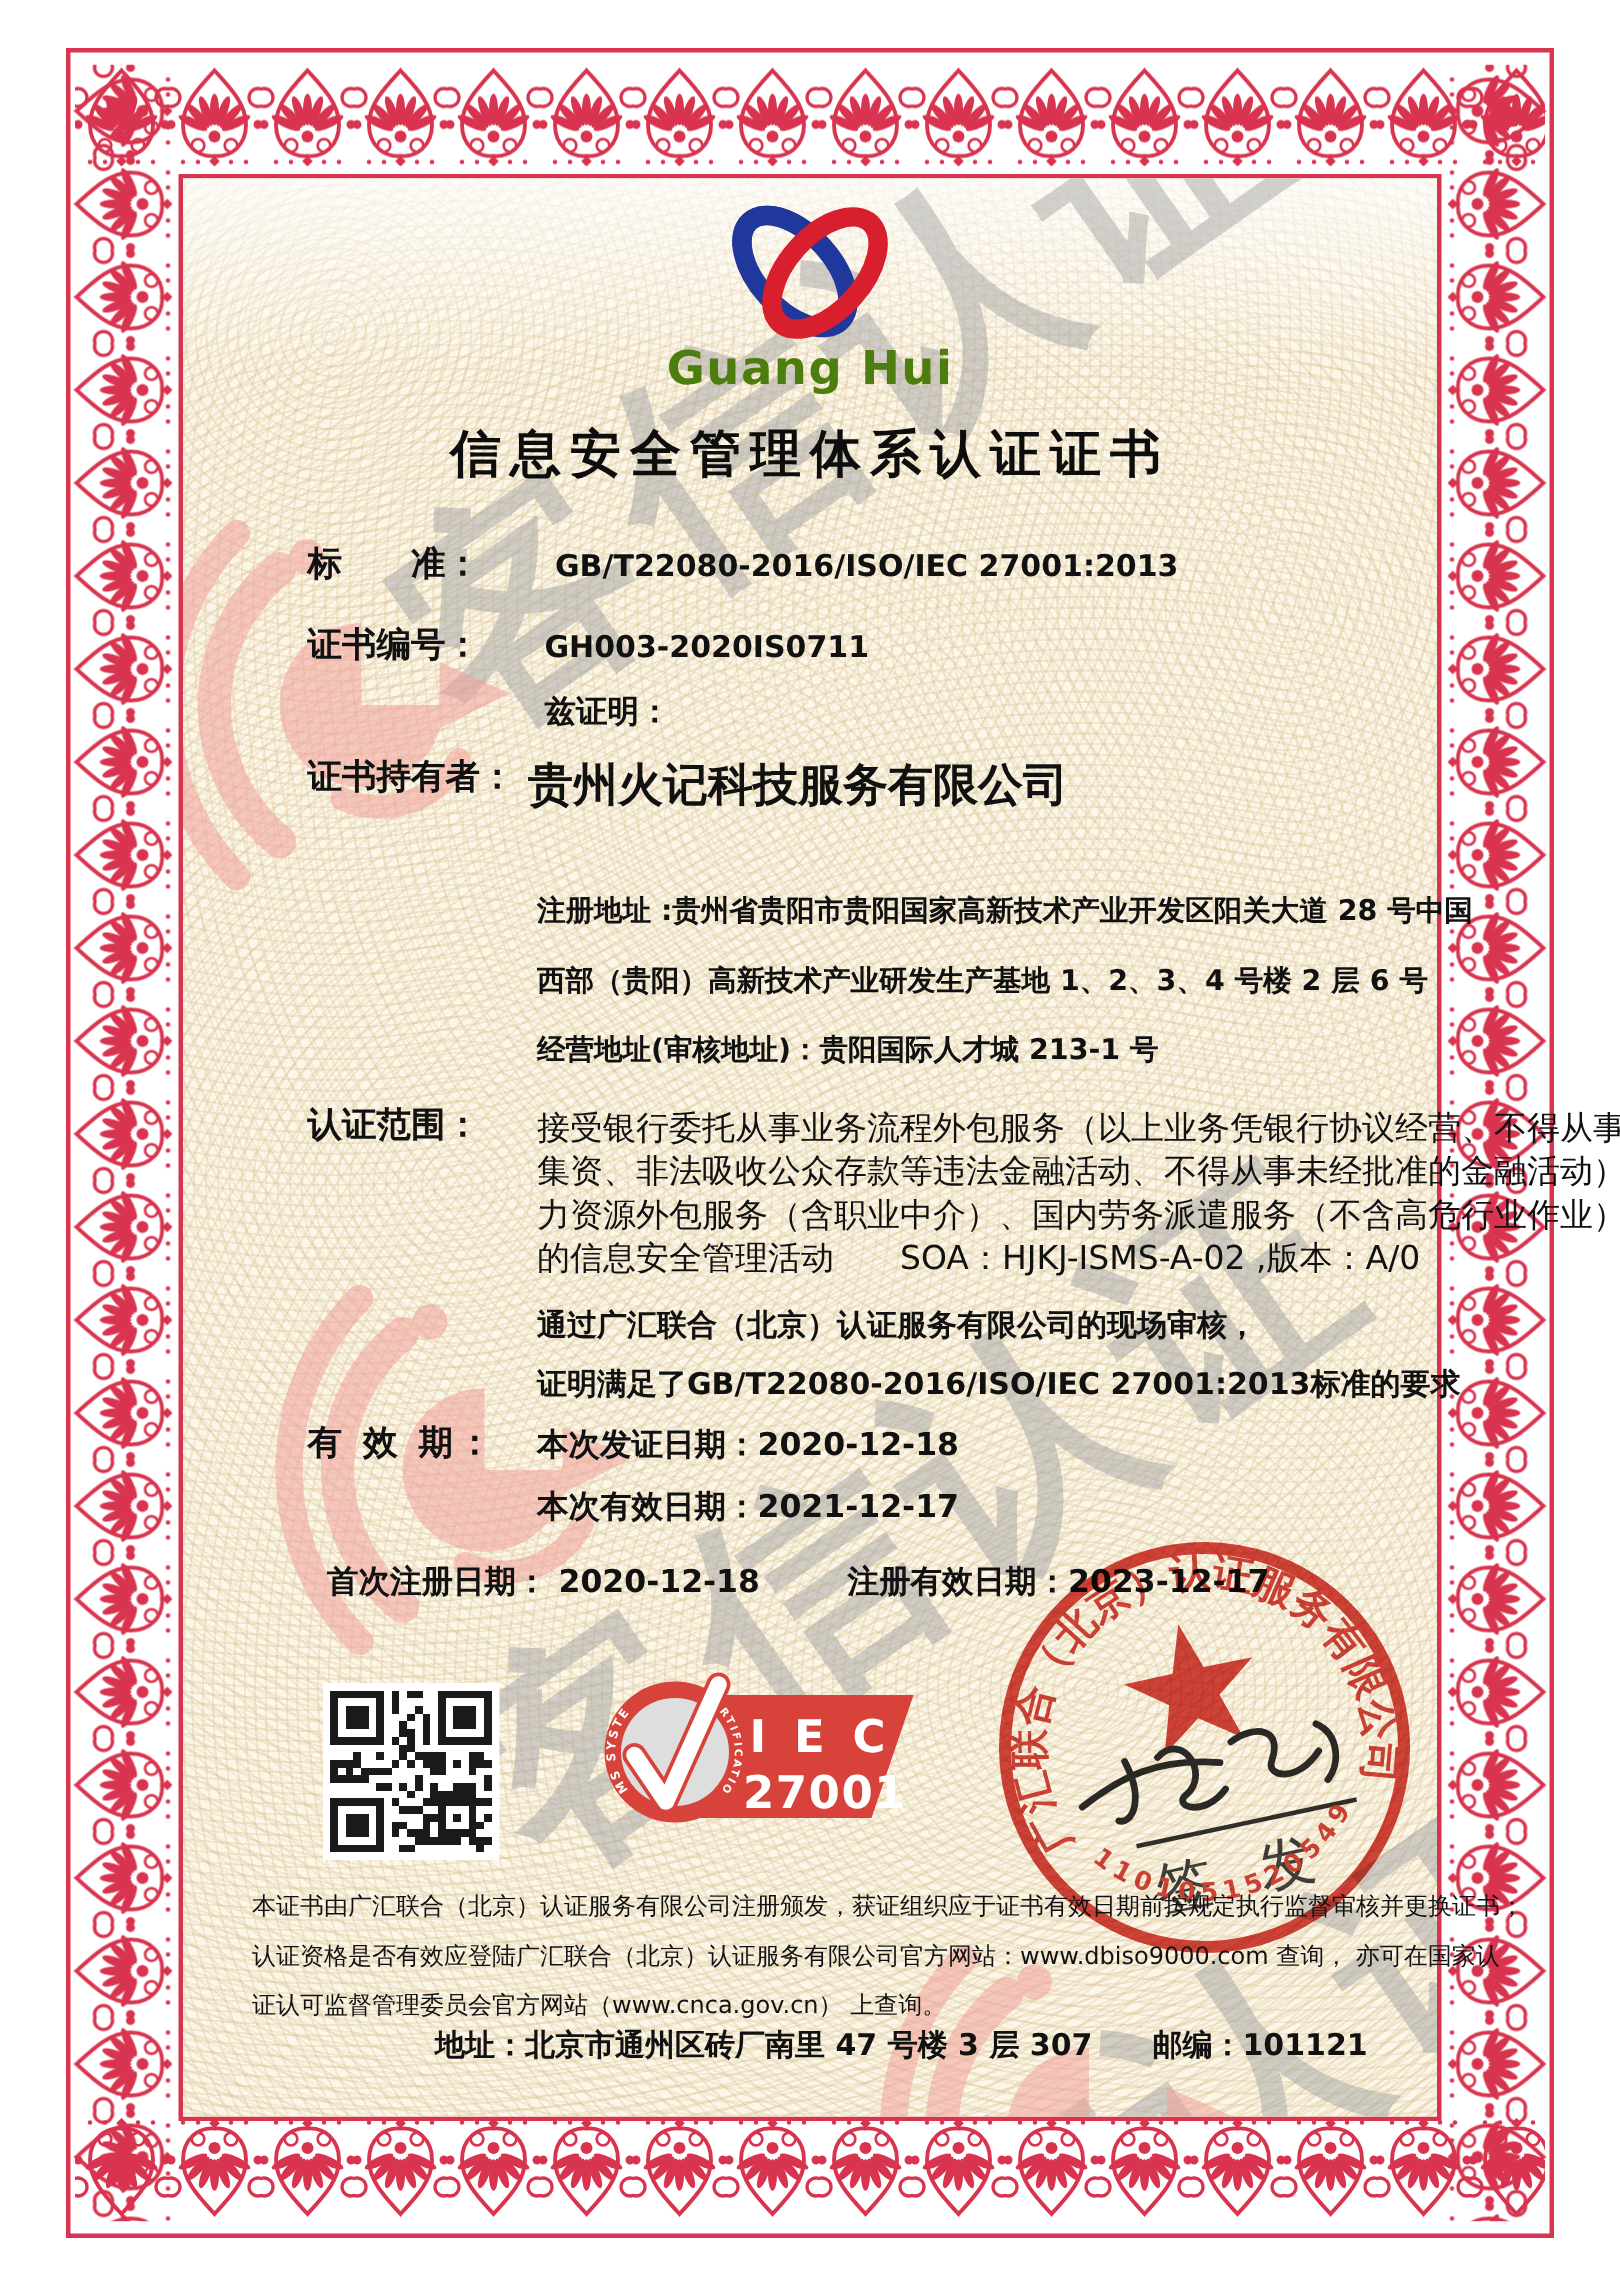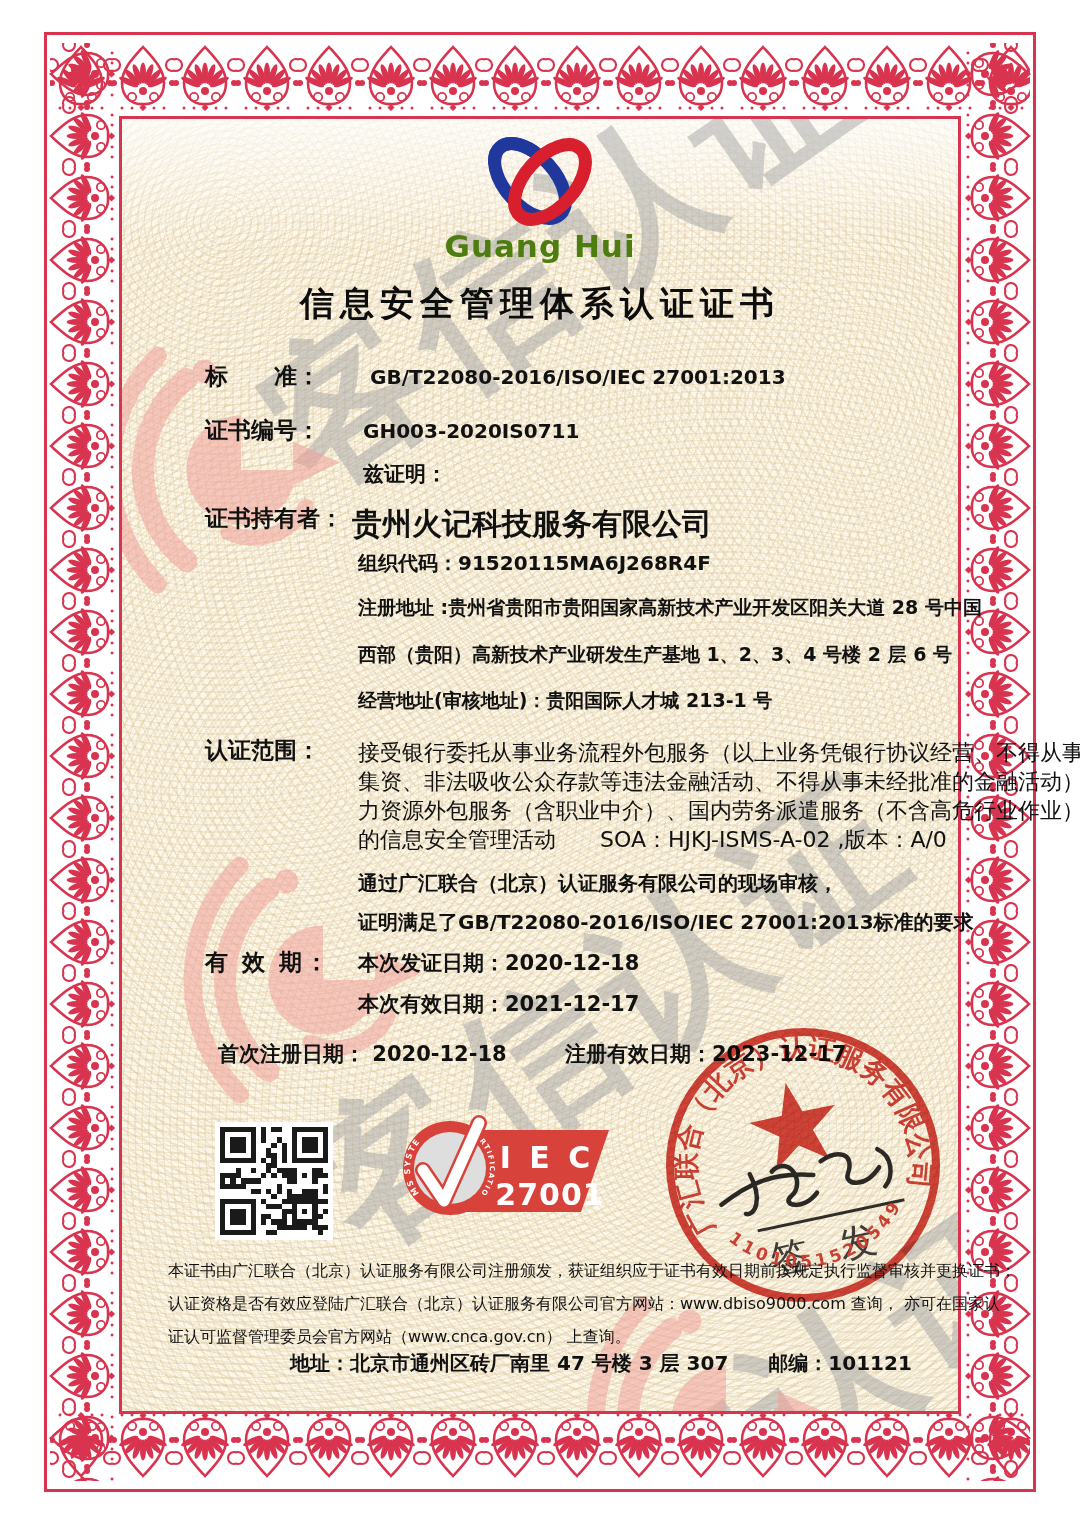--- a/index.html
+++ b/index.html
@@ -139,21 +139,20 @@
   <div class="t val" style="left:370px;top:366px;font-size:20px;">GB/T22080-2016/ISO/IEC 27001:2013</div>
 
   <div class="t lbl" style="left:205px;top:417px;">证书编号：</div>
   <div class="t val" style="left:363px;top:420px;font-size:20px;">GH003-2020IS0711</div>
 
   <div class="t val" style="left:363px;top:462px;">兹证明：</div>
 
   <div class="t lbl" style="left:205px;top:505px;">证书持有者：</div>
   <div class="t" style="left:352px;top:507px;font-size:30px;font-weight:bold;">贵州火记科技服务有限公司</div>
 
-  <div class="t body20" style="left:358px;top:552px;">组织代码：91520115MA6J268R4F</div>
   <div class="t body19" style="left:358px;top:597px;">注册地址 :贵州省贵阳市贵阳国家高新技术产业开发区阳关大道 28 号中国</div>
   <div class="t body19" style="left:358px;top:644px;">西部（贵阳）高新技术产业研发生产基地 1、2、3、4 号楼 2 层 6 号</div>
   <div class="t body19" style="left:358px;top:690px;">经营地址(审核地址)：贵阳国际人才城 213-1 号</div>
 
   <div class="t lbl" style="left:205px;top:737px;">认证范围：</div>
   <div class="t scope" style="left:358px;top:740px;">接受银行委托从事业务流程外包服务（以上业务凭银行协议经营、不得从事非法</div>
   <div class="t scope" style="left:358px;top:769px;">集资、非法吸收公众存款等违法金融活动、不得从事未经批准的金融活动）、人</div>
   <div class="t scope" style="left:358px;top:798px;">力资源外包服务（含职业中介）、国内劳务派遣服务（不含高危行业作业）相关</div>
   <div class="t scope" style="left:358px;top:827px;text-align:right;">的信息安全管理活动　　SOA：HJKJ-ISMS-A-02 ,版本：A/0</div>
 

